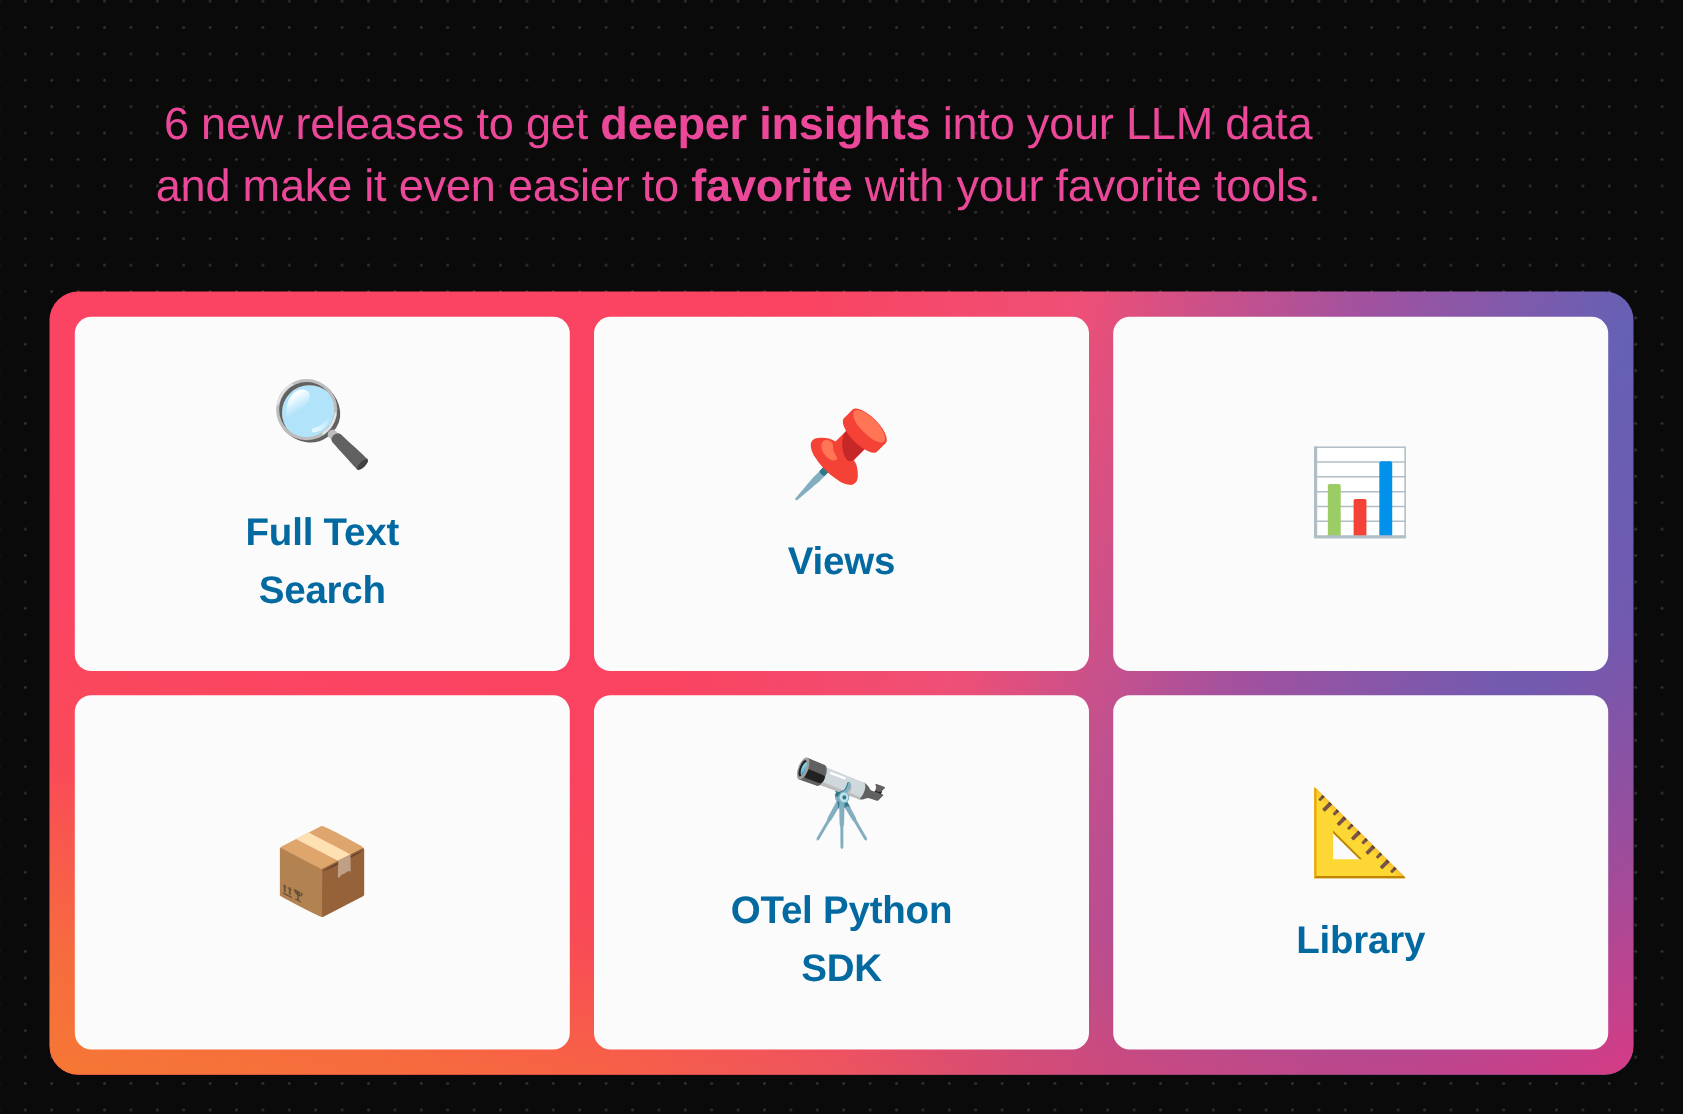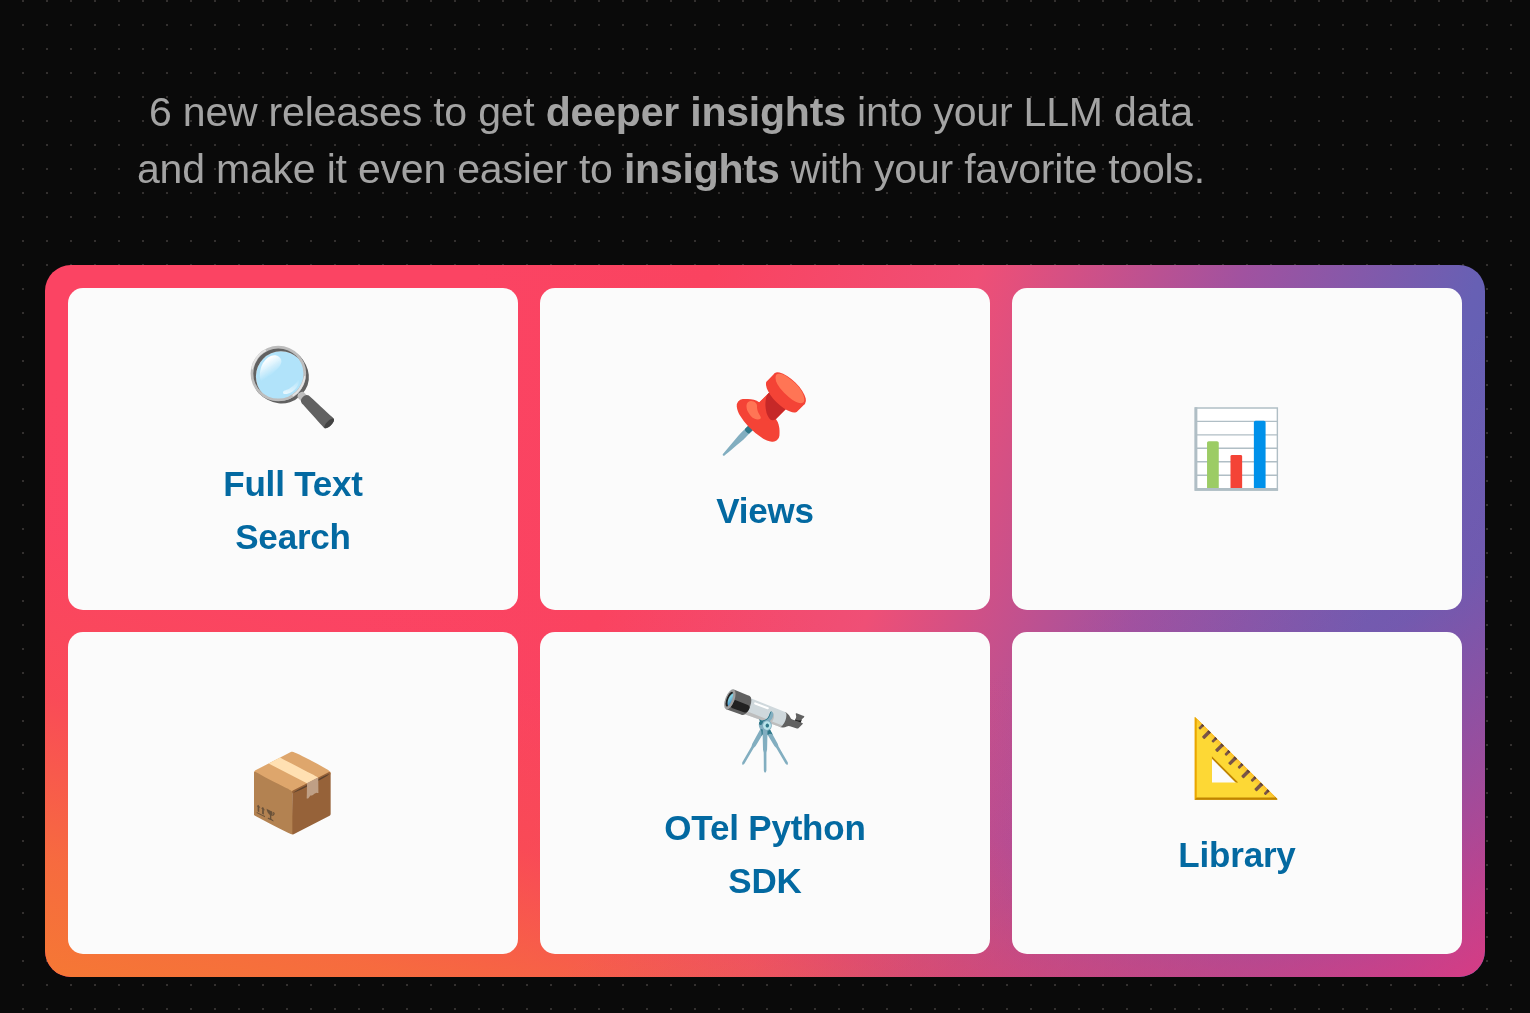--- a/index.html
+++ b/index.html
@@ -17,21 +17,21 @@
     background-position: 11px 13px;
     font-family: "Liberation Sans", sans-serif;
     position: relative;
   }
 
   
   .headline {
     width: 1342px;
     padding: 84px 60px 0 60px;
     text-align: center;
-    color: #a3a3a3;
+    color: #ec4899;
     font-size: 41px;
     line-height: 57px;
     font-weight: 400;
     letter-spacing: -0.2px;
     white-space: nowrap;
   }
   .headline .ln { display: block; }
   .headline b { font-weight: 700; }
 
   
@@ -122,21 +122,21 @@
     text-align: center;
     letter-spacing: -0.2px;
   }
   .card-label .ln2 { display: block; }
 </style>
 </head>
 <body>
 
 <div class="headline">
   <span class="ln"><span>6 new releases to get </span><b>deeper insights</b><span> into your LLM data</span></span>
-  <span class="ln"><span>and make it even easier to </span><b>insights</b><span> with your favorite tools.</span></span>
+  <span class="ln"><span>and make it even easier to </span><b>favorite</b><span> with your favorite tools.</span></span>
 </div>
 
 <div class="panel-wrap">
   <div class="grid">
 
     <div class="card">
       <div class="card-icon">🔍</div>
       <div class="card-label">
         <span class="ln2">Full Text</span>
         <span class="ln2">Search</span>

